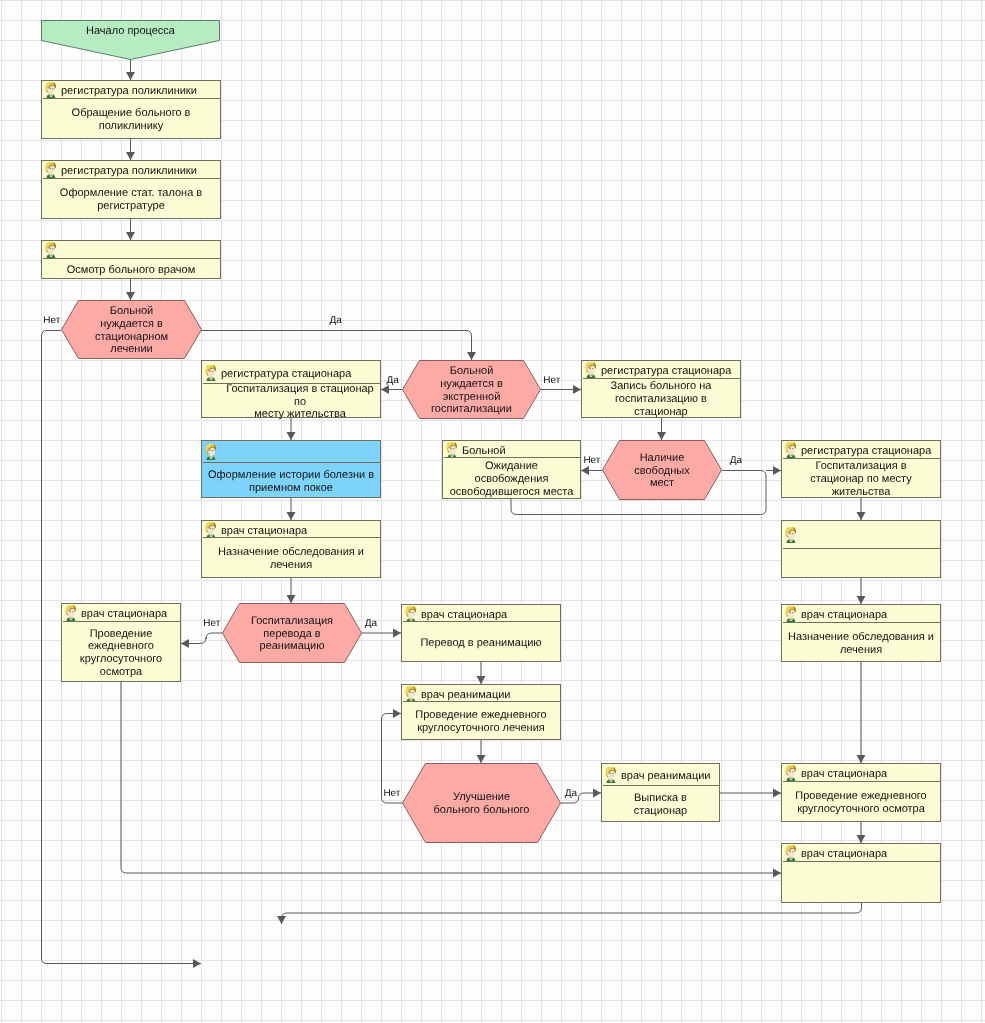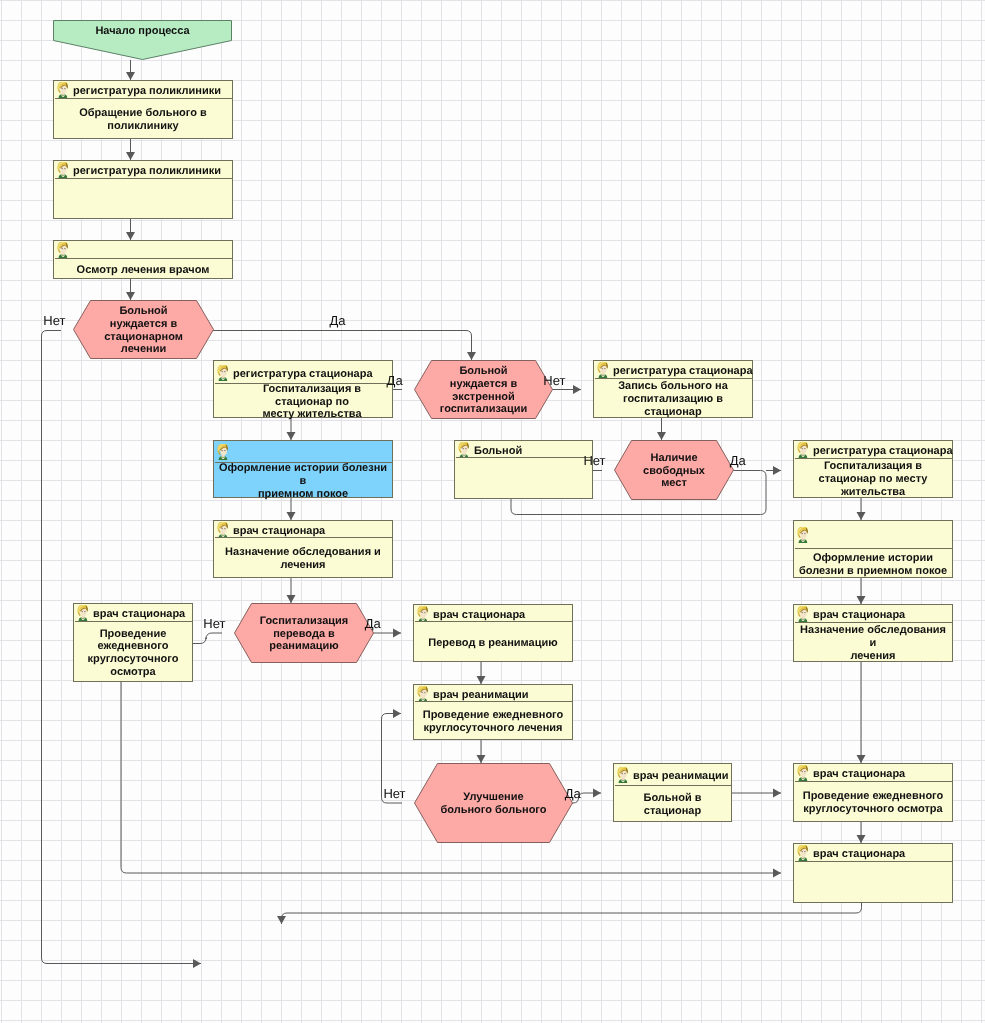--- a/index.html
+++ b/index.html
@@ -3,32 +3,32 @@
 <meta charset="utf-8">
 <title>Process flowchart</title>
 <style>
   html,body{margin:0;padding:0;background:#ffffff;}
   body{width:985px;height:1023px;overflow:hidden;
        font-family:"Liberation Sans", sans-serif;
        -webkit-font-smoothing:antialiased;
        text-rendering:geometricPrecision;}
   #canvas{position:relative;width:985px;height:1023px;overflow:hidden;background:#fdfdfd;}
   #grid,#edges{position:absolute;left:0;top:0;width:985px;height:1023px;overflow:visible;}
-  #nodes{position:absolute;left:12px;top:0;width:906px;height:1023px;font-weight:bold;}
+  #nodes{position:absolute;left:0;top:0;width:906px;height:1023px;}
   .node{position:absolute;box-sizing:border-box;}
   .node > svg{position:absolute;left:0;top:0;overflow:visible;}
   .task .hdr{position:absolute;left:1px;top:1px;padding-left:1px;display:flex;align-items:center;
      height:18px;box-sizing:border-box;overflow:hidden;white-space:nowrap;}
   .task .hdr .rolelbl{font-size:11px;line-height:12px;color:#111;white-space:nowrap;position:relative;top:1px;}
   .task .body{position:absolute;left:1px;right:1px;display:flex;align-items:center;
      justify-content:center;text-align:center;box-sizing:border-box;padding:0 2px;}
   .celltext{font-size:11px;line-height:12.7px;color:#111;text-align:center;position:relative;top:1px;}
   .shapelabel{position:absolute;display:flex;align-items:center;justify-content:center;
      text-align:center;box-sizing:border-box;}
-  .edgelabel{position:absolute;font-size:13px;line-height:12px;color:#111;white-space:nowrap;}
+  .edgelabel{position:absolute;font-size:10px;line-height:12px;color:#111;white-space:nowrap;}
   .pericon{flex:0 0 13px;width:13px;height:16px;margin-right:4px;position:relative;}
   .pericon svg{display:block;}
 </style>
 </head>
 <body>
 
 <div id="canvas">
   <svg id="grid">
     <defs>
       <pattern id="gp" width="20" height="20" patternUnits="userSpaceOnUse" x="1" y="0">
@@ -143,20 +143,26 @@
               <path d="M5.0 16.2 C3.6 11.2 5.2 5.0 9.2 3.0 C13.0 1.1 17.8 1.4 20.8 4.2 C17.4 3.0 13.4 3.8 10.6 6.4 C7.8 9.0 5.8 12.4 5.3 17.2 Z" fill="#f0dd78"></path>
               <path d="M19.8 3.4 C22.8 5.4 23.8 9.6 22.5 15.0 L20.8 11.6 C21.0 8.0 20.6 5.2 19.2 4.2 Z" fill="#6f5a1d"></path>
               <path d="M8.2 13.0 C10.4 9.2 13.9 7.0 17.2 7.2 C18.8 7.3 20.0 8.4 20.6 10.0 L18.8 9.8 C17.2 8.6 15.0 9.2 12.9 11.0 C11.6 12.1 10.4 13.6 9.6 15.0 Z" fill="#ab8a2c"></path>
               <path d="M5.1 16.6 C5.1 20.0 6.2 22.6 8.4 23.8 L9.4 20.8 C7.8 19.8 7.0 18.0 6.8 15.4 Z" fill="#c9a436"></path>
               <ellipse cx="12.3" cy="14.8" rx="0.95" ry="1.4" fill="#4a3b1f"></ellipse>
               <ellipse cx="17.7" cy="14.8" rx="0.95" ry="1.4" fill="#4a3b1f"></ellipse>
             </svg>
           </span>
           <span class="rolelbl">регистратура поликлиники</span>
         </div>
+        <div class="body" style="top: 18px; height: 40px;">
+          <div class="celltext">
+            <div>Оформление стат. талона в</div>
+            <div>регистратуре</div>
+          </div>
+        </div>
       </div>
       <div class="node task" style="left: 41px; top: 240px; width: 180px; height: 39px; background: rgb(252, 252, 212); border: 1px solid rgb(112, 112, 90);">
         <div class="hdr" style="width: 178px; height: 17px; border-bottom: 1px solid rgb(112, 112, 90);">
           <span class="pericon">
             <svg width="13" height="16" viewBox="1 2 24 31">
               <path d="M14 24.8 L18.2 26.4 C21.0 27.5 22.1 29.4 22.2 33.4 L5.4 33.4 C5.5 29.4 6.6 27.5 9.4 26.4 Z" fill="#367a3a"></path>
               <path d="M11.6 26.0 L14.0 29.4 L16.6 26.0 L18.0 26.6 L15.6 31.1 L12.6 31.1 L10.2 26.6 Z" fill="#e3e4cb"></path>
               <path d="M11.4 20.8 L17.0 20.8 L17.0 26.4 L14.1 28.0 L11.4 26.4 Z" fill="#ecd9b9"></path>
               <path d="M9.0 11.2 C9.0 6.8 11.6 4.0 15.2 4.0 C19.0 4.0 21.4 7.0 21.4 11.4 L21.4 17.2 C21.4 21.4 19.0 24.2 15.4 24.2 C11.6 24.2 9.2 21.4 9.0 17.2 Z" fill="#f3e5cb"></path>
               <path d="M4.6 19.6 C2.2 14.4 3.0 5.8 7.6 2.6 C12.2 -0.6 19.4 0.2 22.0 4.2 C23.8 7.0 23.6 11.4 22.4 15.0 C21.4 10.4 19.6 8.0 17.0 7.4 C13.0 6.5 9.6 9.4 8.0 12.6 C6.8 15.0 5.6 16.8 5.2 21.2 Z" fill="#e4c43c"></path>
@@ -165,21 +171,21 @@
               <path d="M8.2 13.0 C10.4 9.2 13.9 7.0 17.2 7.2 C18.8 7.3 20.0 8.4 20.6 10.0 L18.8 9.8 C17.2 8.6 15.0 9.2 12.9 11.0 C11.6 12.1 10.4 13.6 9.6 15.0 Z" fill="#ab8a2c"></path>
               <path d="M5.1 16.6 C5.1 20.0 6.2 22.6 8.4 23.8 L9.4 20.8 C7.8 19.8 7.0 18.0 6.8 15.4 Z" fill="#c9a436"></path>
               <ellipse cx="12.3" cy="14.8" rx="0.95" ry="1.4" fill="#4a3b1f"></ellipse>
               <ellipse cx="17.7" cy="14.8" rx="0.95" ry="1.4" fill="#4a3b1f"></ellipse>
             </svg>
           </span>
           <span class="rolelbl"></span>
         </div>
         <div class="body" style="top: 18px; height: 20px;">
           <div class="celltext">
-            <div>Осмотр лечения врачом</div>
+            <div>Осмотр больного врачом</div>
           </div>
         </div>
       </div>
       <div class="node decision" style="left: 61px; top: 300px; width: 141px; height: 59px;">
         <svg width="141" height="59" viewBox="0 0 141 59">
           <path d="M0.5,29.5 L17.5,0.5 L123.5,0.5 L140.5,29.5 L123.5,58.5 L17.5,58.5 Z" fill="#fda9a6" stroke="#86605d" stroke-width="1" stroke-linejoin="miter"></path>
         </svg>
         <div class="shapelabel" style="left: 0px; right: 0px; top: 0px; height: 59px;">
           <div class="celltext">
             <div>Больной</div>
@@ -293,20 +299,27 @@
               <path d="M5.0 16.2 C3.6 11.2 5.2 5.0 9.2 3.0 C13.0 1.1 17.8 1.4 20.8 4.2 C17.4 3.0 13.4 3.8 10.6 6.4 C7.8 9.0 5.8 12.4 5.3 17.2 Z" fill="#f0dd78"></path>
               <path d="M19.8 3.4 C22.8 5.4 23.8 9.6 22.5 15.0 L20.8 11.6 C21.0 8.0 20.6 5.2 19.2 4.2 Z" fill="#6f5a1d"></path>
               <path d="M8.2 13.0 C10.4 9.2 13.9 7.0 17.2 7.2 C18.8 7.3 20.0 8.4 20.6 10.0 L18.8 9.8 C17.2 8.6 15.0 9.2 12.9 11.0 C11.6 12.1 10.4 13.6 9.6 15.0 Z" fill="#ab8a2c"></path>
               <path d="M5.1 16.6 C5.1 20.0 6.2 22.6 8.4 23.8 L9.4 20.8 C7.8 19.8 7.0 18.0 6.8 15.4 Z" fill="#c9a436"></path>
               <ellipse cx="12.3" cy="14.8" rx="0.95" ry="1.4" fill="#4a3b1f"></ellipse>
               <ellipse cx="17.7" cy="14.8" rx="0.95" ry="1.4" fill="#4a3b1f"></ellipse>
             </svg>
           </span>
           <span class="rolelbl">Больной</span>
         </div>
+        <div class="body" style="top: 17px; height: 41px;">
+          <div class="celltext">
+            <div>Ожидание</div>
+            <div>освобождения</div>
+            <div>освободившегося места</div>
+          </div>
+        </div>
       </div>
       <div class="node decision" style="left: 602px; top: 440px; width: 120px; height: 60px;">
         <svg width="120" height="60" viewBox="0 0 120 60">
           <path d="M0.5,30 L17.5,0.5 L102.5,0.5 L119.5,30 L102.5,59.5 L17.5,59.5 Z" fill="#fda9a6" stroke="#86605d" stroke-width="1" stroke-linejoin="miter"></path>
         </svg>
         <div class="shapelabel" style="left: 0px; right: 0px; top: 0px; height: 60px;">
           <div class="celltext">
             <div>Наличие</div>
             <div>свободных</div>
             <div>мест</div>
@@ -378,26 +391,20 @@
               <path d="M5.0 16.2 C3.6 11.2 5.2 5.0 9.2 3.0 C13.0 1.1 17.8 1.4 20.8 4.2 C17.4 3.0 13.4 3.8 10.6 6.4 C7.8 9.0 5.8 12.4 5.3 17.2 Z" fill="#f0dd78"></path>
               <path d="M19.8 3.4 C22.8 5.4 23.8 9.6 22.5 15.0 L20.8 11.6 C21.0 8.0 20.6 5.2 19.2 4.2 Z" fill="#6f5a1d"></path>
               <path d="M8.2 13.0 C10.4 9.2 13.9 7.0 17.2 7.2 C18.8 7.3 20.0 8.4 20.6 10.0 L18.8 9.8 C17.2 8.6 15.0 9.2 12.9 11.0 C11.6 12.1 10.4 13.6 9.6 15.0 Z" fill="#ab8a2c"></path>
               <path d="M5.1 16.6 C5.1 20.0 6.2 22.6 8.4 23.8 L9.4 20.8 C7.8 19.8 7.0 18.0 6.8 15.4 Z" fill="#c9a436"></path>
               <ellipse cx="12.3" cy="14.8" rx="0.95" ry="1.4" fill="#4a3b1f"></ellipse>
               <ellipse cx="17.7" cy="14.8" rx="0.95" ry="1.4" fill="#4a3b1f"></ellipse>
             </svg>
           </span>
           <span class="rolelbl"></span>
         </div>
-        <div class="body" style="top: 28px; height: 29px;">
-          <div class="celltext">
-            <div>Оформление истории</div>
-            <div>болезни в приемном покое</div>
-          </div>
-        </div>
       </div>
       <div class="node task" style="left: 61px; top: 603px; width: 120px; height: 79px; background: rgb(252, 252, 212); border: 1px solid rgb(112, 112, 90);">
         <div class="hdr" style="width: 118px; height: 17px; border-bottom: 1px solid rgb(112, 112, 90);">
           <span class="pericon">
             <svg width="13" height="16" viewBox="1 2 24 31">
               <path d="M14 24.8 L18.2 26.4 C21.0 27.5 22.1 29.4 22.2 33.4 L5.4 33.4 C5.5 29.4 6.6 27.5 9.4 26.4 Z" fill="#367a3a"></path>
               <path d="M11.6 26.0 L14.0 29.4 L16.6 26.0 L18.0 26.6 L15.6 31.1 L12.6 31.1 L10.2 26.6 Z" fill="#e3e4cb"></path>
               <path d="M11.4 20.8 L17.0 20.8 L17.0 26.4 L14.1 28.0 L11.4 26.4 Z" fill="#ecd9b9"></path>
               <path d="M9.0 11.2 C9.0 6.8 11.6 4.0 15.2 4.0 C19.0 4.0 21.4 7.0 21.4 11.4 L21.4 17.2 C21.4 21.4 19.0 24.2 15.4 24.2 C11.6 24.2 9.2 21.4 9.0 17.2 Z" fill="#f3e5cb"></path>
               <path d="M4.6 19.6 C2.2 14.4 3.0 5.8 7.6 2.6 C12.2 -0.6 19.4 0.2 22.0 4.2 C23.8 7.0 23.6 11.4 22.4 15.0 C21.4 10.4 19.6 8.0 17.0 7.4 C13.0 6.5 9.6 9.4 8.0 12.6 C6.8 15.0 5.6 16.8 5.2 21.2 Z" fill="#e4c43c"></path>
@@ -534,21 +541,21 @@
               <path d="M8.2 13.0 C10.4 9.2 13.9 7.0 17.2 7.2 C18.8 7.3 20.0 8.4 20.6 10.0 L18.8 9.8 C17.2 8.6 15.0 9.2 12.9 11.0 C11.6 12.1 10.4 13.6 9.6 15.0 Z" fill="#ab8a2c"></path>
               <path d="M5.1 16.6 C5.1 20.0 6.2 22.6 8.4 23.8 L9.4 20.8 C7.8 19.8 7.0 18.0 6.8 15.4 Z" fill="#c9a436"></path>
               <ellipse cx="12.3" cy="14.8" rx="0.95" ry="1.4" fill="#4a3b1f"></ellipse>
               <ellipse cx="17.7" cy="14.8" rx="0.95" ry="1.4" fill="#4a3b1f"></ellipse>
             </svg>
           </span>
           <span class="rolelbl">врач реанимации</span>
         </div>
         <div class="body" style="top: 22px; height: 36px;">
           <div class="celltext">
-            <div>Больной в</div>
+            <div>Выписка в</div>
             <div>стационар</div>
           </div>
         </div>
       </div>
       <div class="node task" style="left: 781px; top: 763px; width: 160px; height: 59px; background: rgb(252, 252, 212); border: 1px solid rgb(112, 112, 90);">
         <div class="hdr" style="width: 158px; height: 17px; border-bottom: 1px solid rgb(112, 112, 90);">
           <span class="pericon">
             <svg width="13" height="16" viewBox="1 2 24 31">
               <path d="M14 24.8 L18.2 26.4 C21.0 27.5 22.1 29.4 22.2 33.4 L5.4 33.4 C5.5 29.4 6.6 27.5 9.4 26.4 Z" fill="#367a3a"></path>
               <path d="M11.6 26.0 L14.0 29.4 L16.6 26.0 L18.0 26.6 L15.6 31.1 L12.6 31.1 L10.2 26.6 Z" fill="#e3e4cb"></path>

